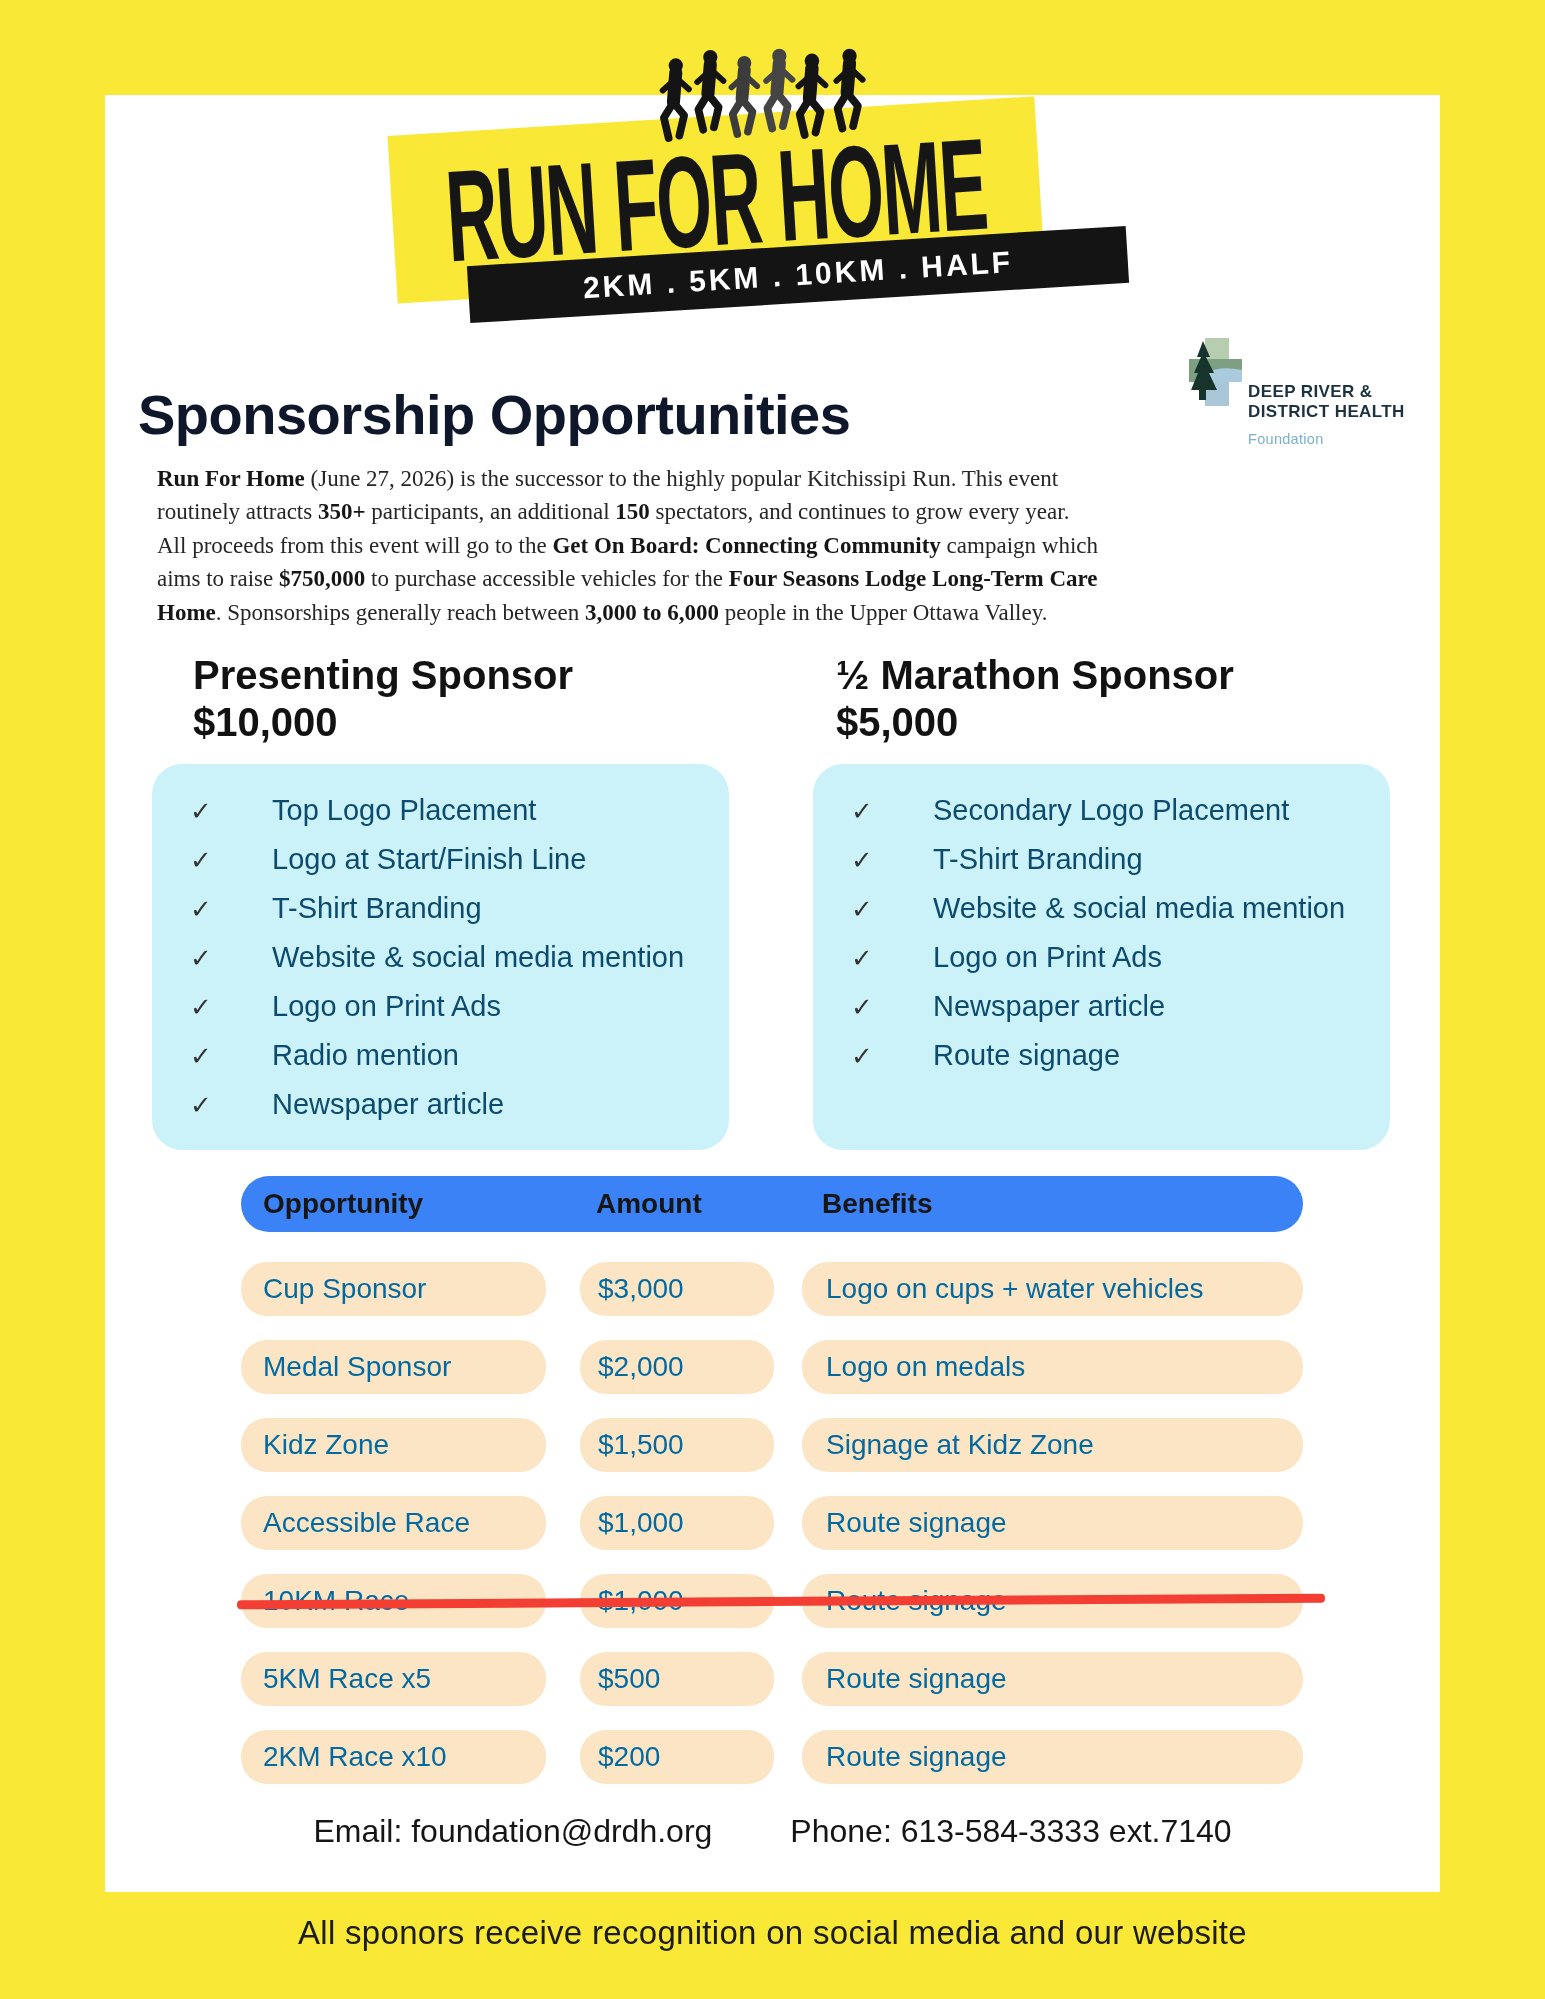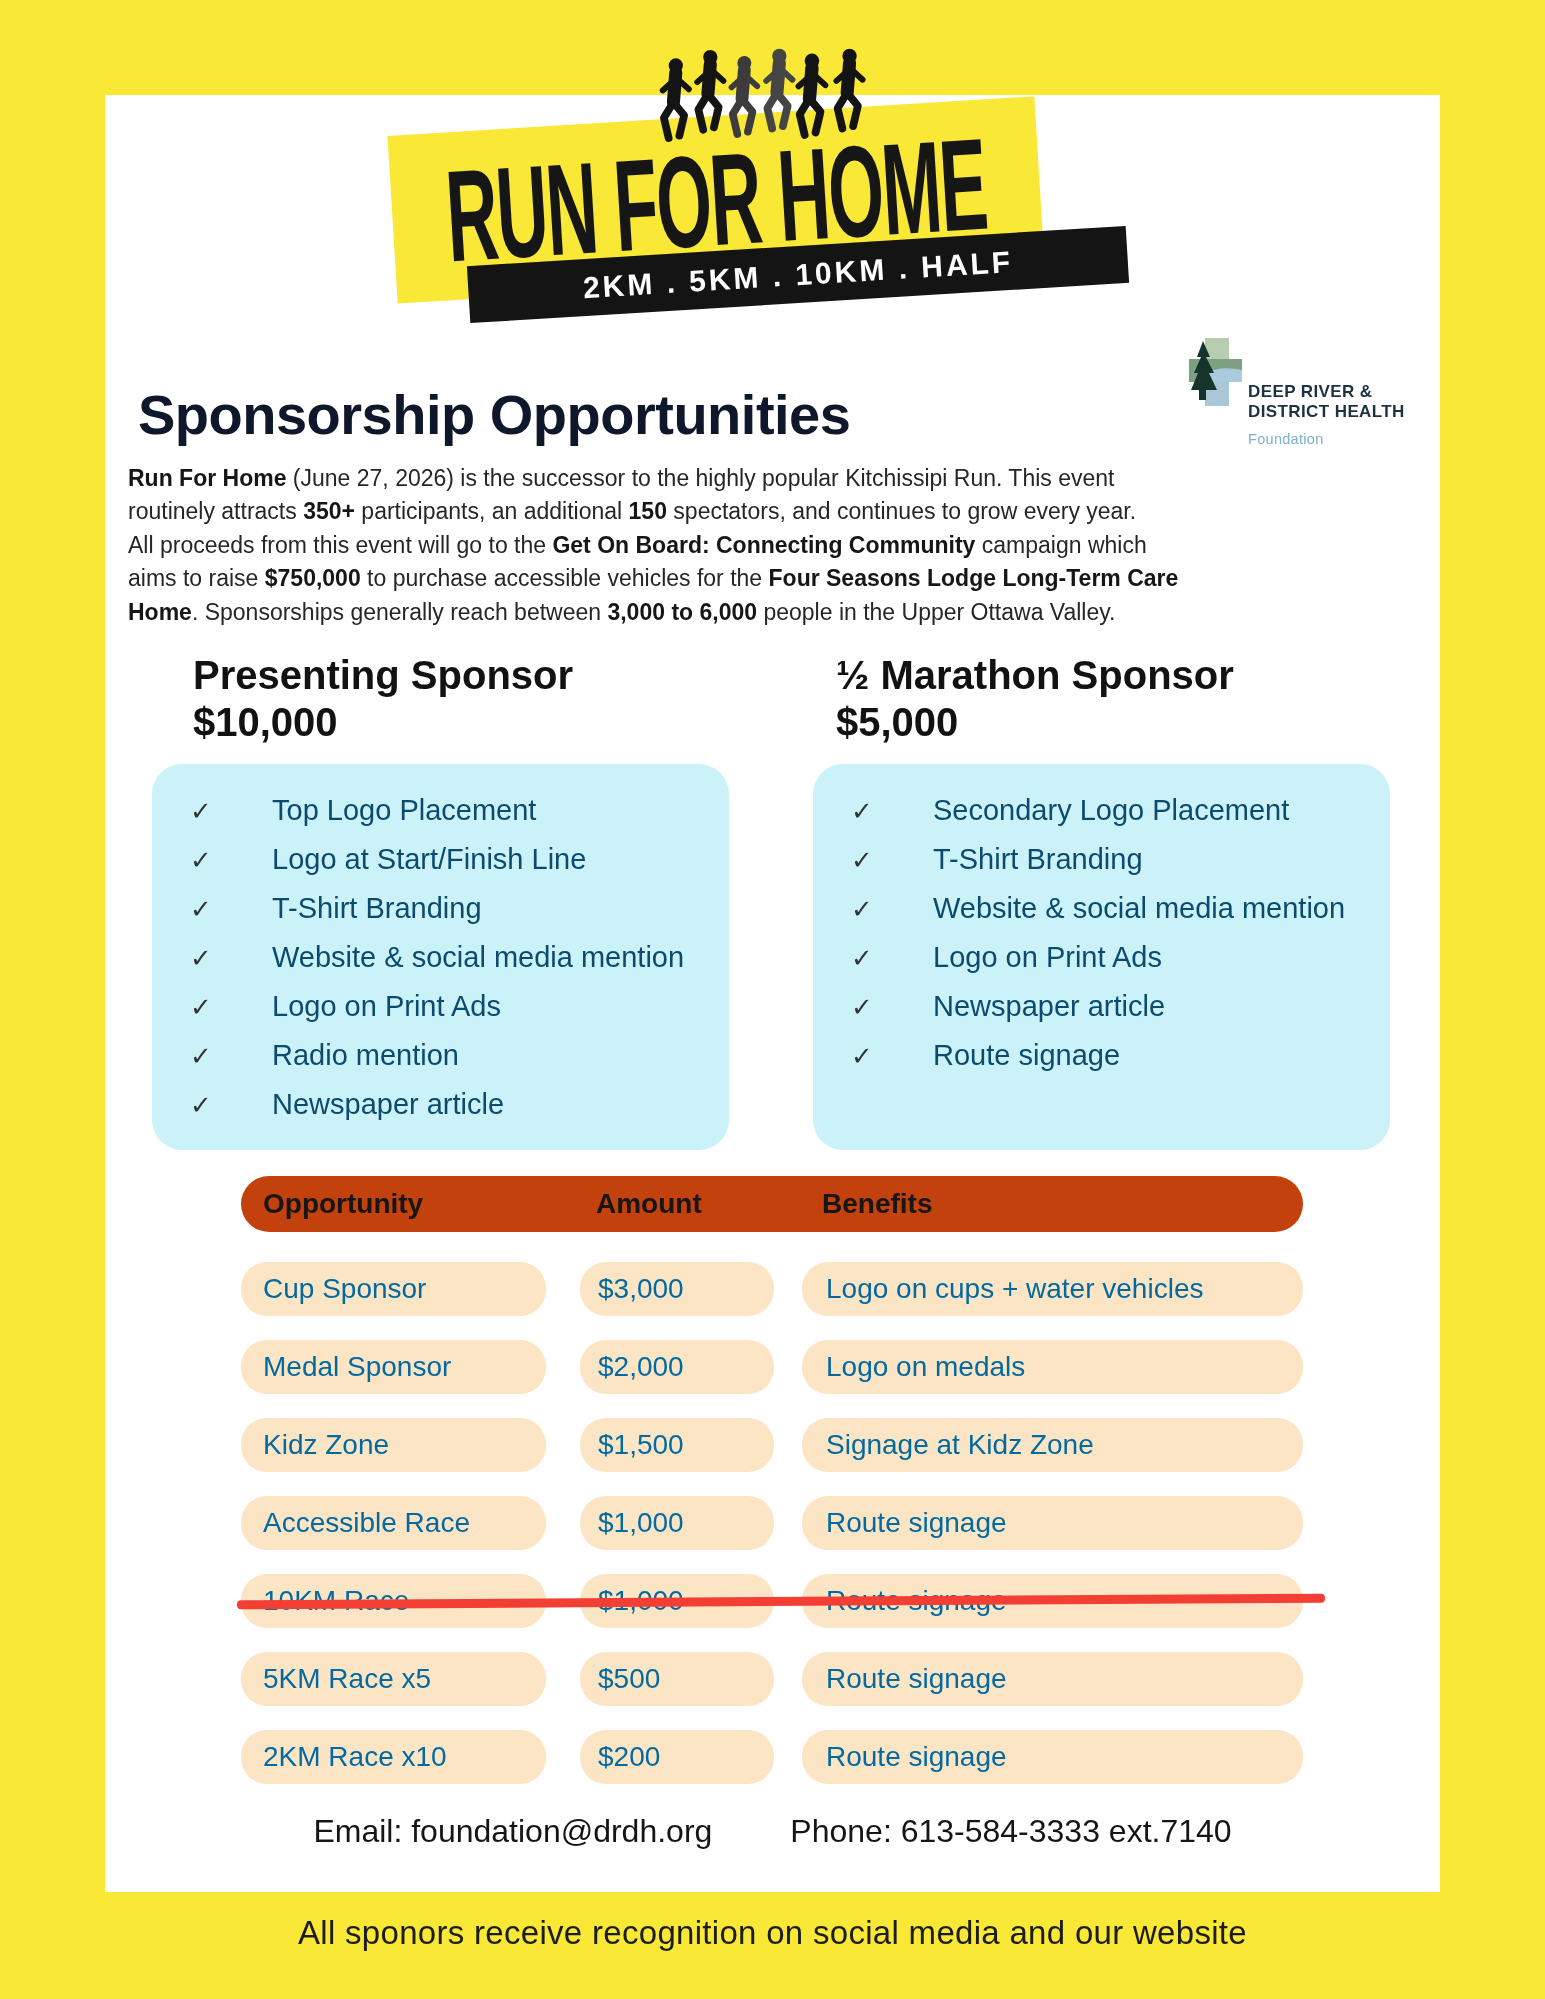--- a/index.html
+++ b/index.html
@@ -20,41 +20,41 @@
   
   .page-title{position:absolute;left:138px;top:382px;margin:0;font-size:56px;font-weight:700;
               color:#0f172a;letter-spacing:-0.5px;white-space:nowrap;}
   .logo{position:absolute;left:1189px;top:336px;width:230px;height:115px;}
   .logo-cross{position:absolute;left:0;top:2px;}
   .logo-text{position:absolute;left:59px;top:46px;font-weight:700;font-size:17px;line-height:20px;
              color:#1d3240;letter-spacing:0.4px;white-space:nowrap;}
   .logo-foundation{margin-top:7px;font-weight:400;font-size:14.5px;color:#7cb1c9;letter-spacing:0.3px;}
 
   
-  .intro{position:absolute;left:128px;top:462px;width:1295px;margin:0;font-size:23px;
-         line-height:33.4px;color:#262626;}
+  .intro{position:absolute;left:157px;top:462px;width:1295px;margin:0;font-size:23px;
+         line-height:33.4px;color:#262626;font-family:Liberation Serif, serif;}
   .intro .b{font-weight:700;color:#161616;}
 
   
   .tier-heading{position:absolute;top:652px;margin:0;font-size:40px;font-weight:700;
                 color:#121212;line-height:47px;}
   .tier-heading.left{left:193px;}
   .tier-heading.right{left:836px;}
   .tier-box{position:absolute;top:764px;width:577px;height:386px;background:#cbf2f8;
             border-radius:30px;padding-top:22px;box-sizing:border-box;}
   .tier-box.left{left:152px;}
   .tier-box.right{left:813px;}
   .benefit-item{display:flex;align-items:center;height:49px;padding-left:38px;}
   .check{flex:0 0 30px;width:30px;font-size:26px;color:#333333;margin-right:12px;
          font-family:"DejaVu Sans",sans-serif;}
   .benefit-label{font-size:29px;color:#0c4a6e;white-space:nowrap;margin-left:40px;}
 
   
   .table{position:absolute;left:241px;top:1176px;width:1062px;}
-  .thead{display:flex;align-items:center;height:56px;background:#c2410c;border-radius:28px;
+  .thead{display:flex;align-items:center;height:56px;background:#3b82f6;border-radius:28px;
          font-weight:700;font-size:28px;color:#161616;margin-bottom:30px;}
   .th1{width:305px;padding-left:22px;box-sizing:border-box;}
   .th2{width:194px;padding-left:16px;margin-left:34px;box-sizing:border-box;}
   .th3{padding-left:20px;margin-left:28px;}
   .trow{position:relative;display:flex;height:54px;margin-bottom:24px;font-size:28px;color:#0369a1;}
   .tcell{background:#fbe5c4;border-radius:26px;display:flex;align-items:center;box-sizing:border-box;
          white-space:nowrap;}
   .c1{width:305px;padding-left:22px;}
   .c2{width:194px;padding-left:18px;margin-left:34px;}
   .c3{width:501px;padding-left:24px;margin-left:28px;}

